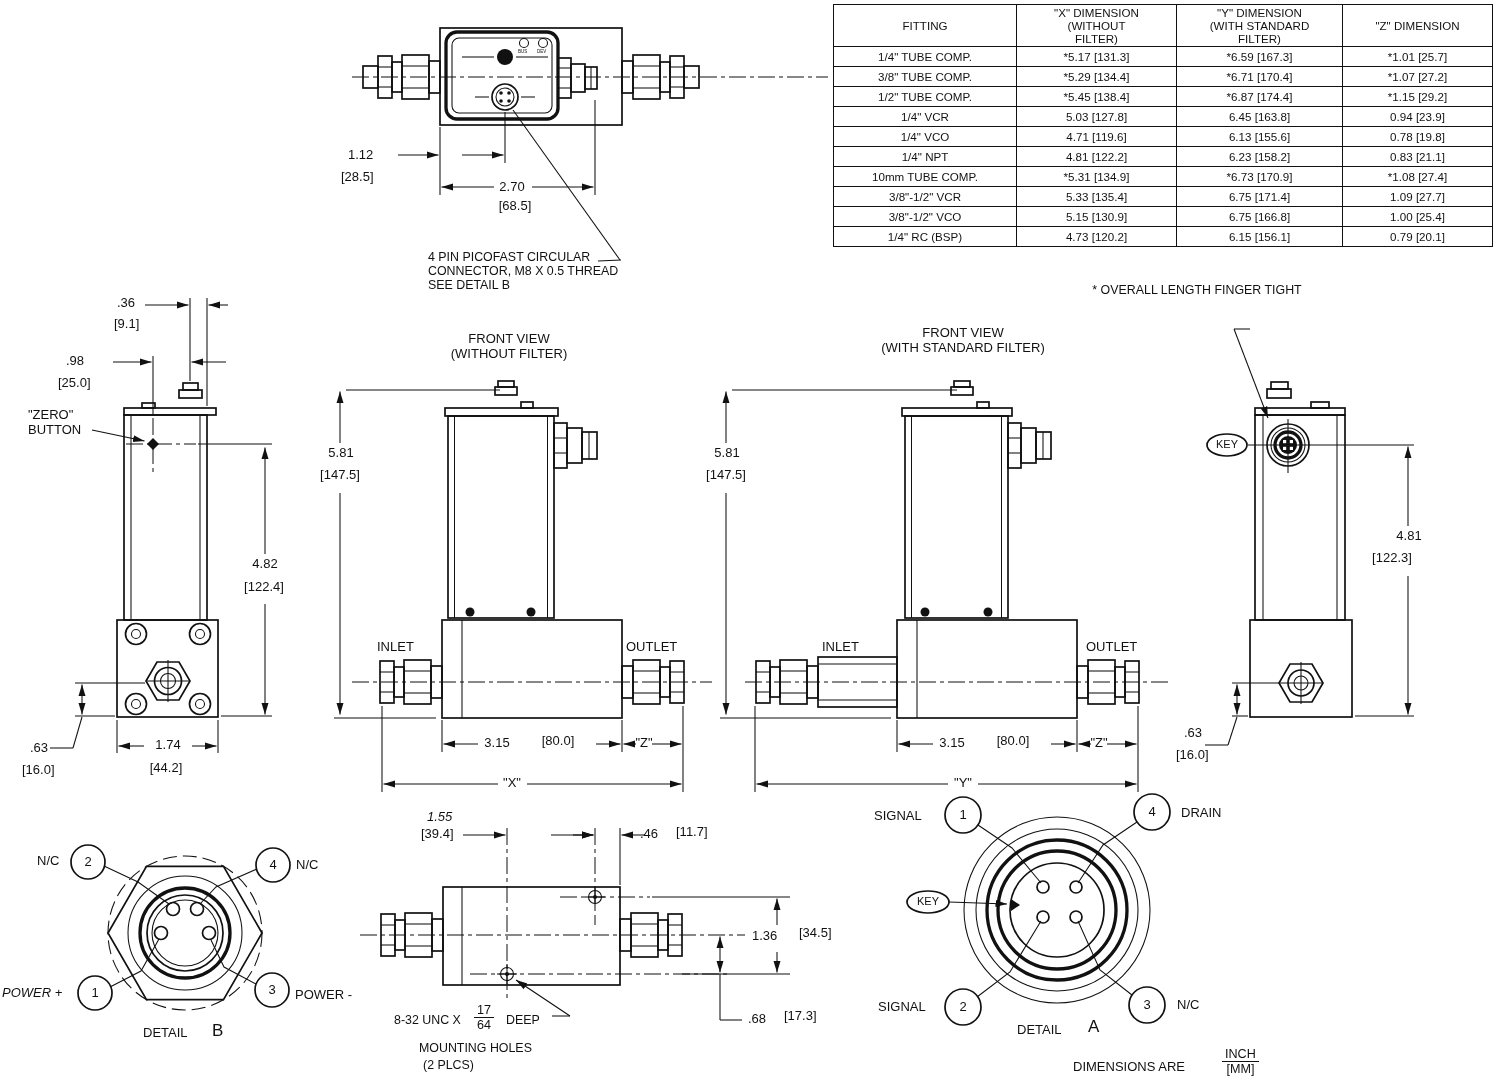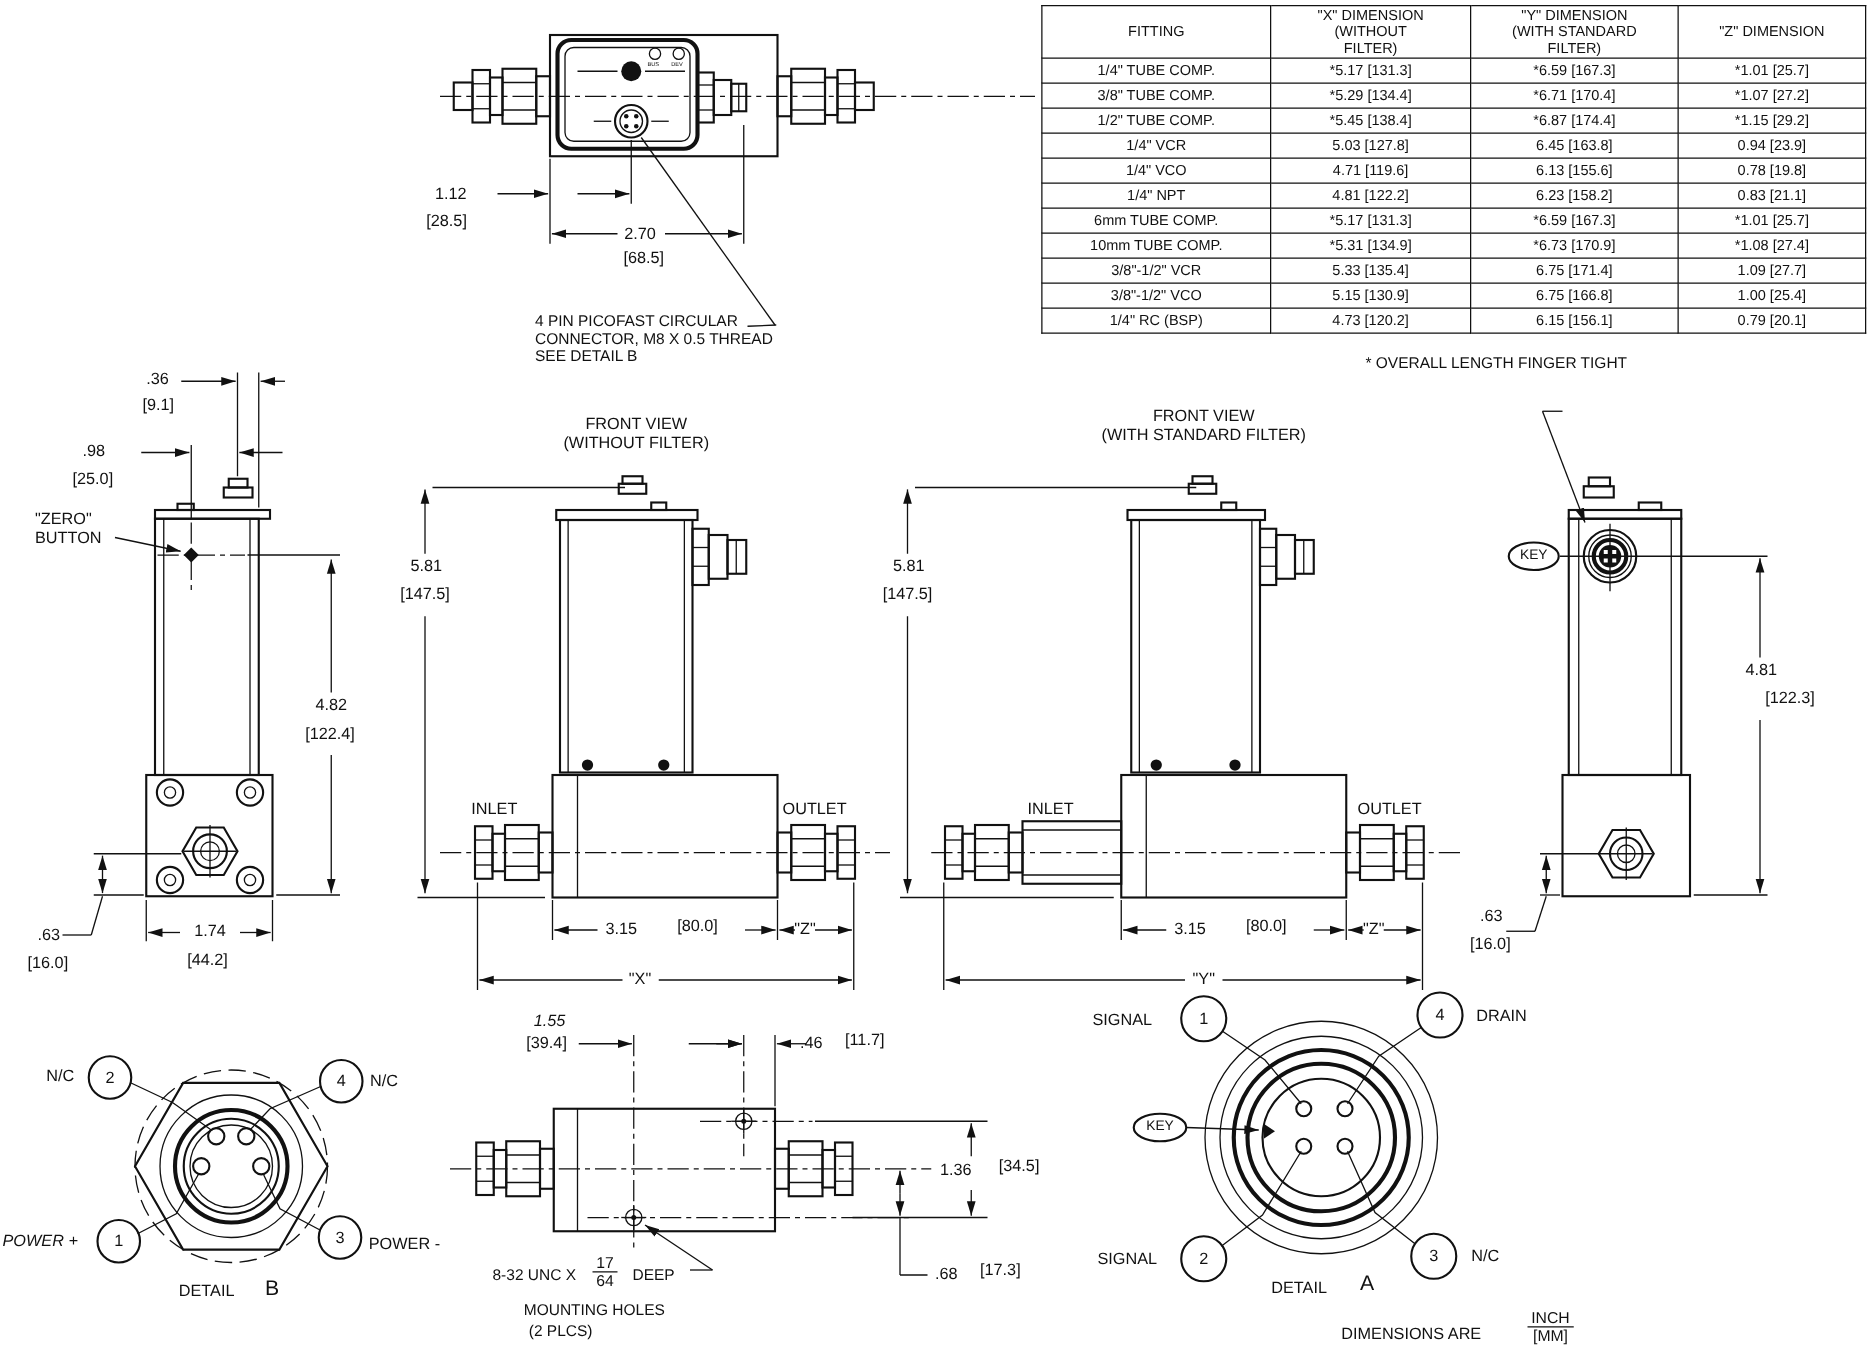--- a/index.html
+++ b/index.html
@@ -398,26 +398,20 @@
           <td>6.13 [155.6]</td>
           <td>0.78 [19.8]</td>
         </tr>
         <tr>
           <td>1/4" NPT</td>
           <td>4.81 [122.2]</td>
           <td>6.23 [158.2]</td>
           <td>0.83 [21.1]</td>
         </tr>
         <tr>
-          <td>6mm TUBE COMP.</td>
-          <td>*5.17 [131.3]</td>
-          <td>*6.59 [167.3]</td>
-          <td>*1.01 [25.7]</td>
-        </tr>
-        <tr>
           <td>10mm TUBE COMP.</td>
           <td>*5.31 [134.9]</td>
           <td>*6.73 [170.9]</td>
           <td>*1.08 [27.4]</td>
         </tr>
         <tr>
           <td>3/8"-1/2" VCR</td>
           <td>5.33 [135.4]</td>
           <td>6.75 [171.4]</td>
           <td>1.09 [27.7]</td>
@@ -468,21 +462,21 @@
   <div class="t ctr" style="left:726px;top:468px;background:#fff;">[147.5]</div>
   <div class="t" style="left:822px;top:640px;">INLET</div>
   <div class="t" style="left:1086px;top:640px;">OUTLET</div>
   <div class="t ctr" style="left:952px;top:736px;">3.15</div>
   <div class="t ctr" style="left:1013px;top:734px;">[80.0]</div>
   <div class="t ctr" style="left:1099px;top:736px;">"Z"</div>
   <div class="t ctr" style="left:963px;top:776px;background:#fff;">"Y"</div>
 
   <div class="t ctr" style="left:1227px;top:438px;font-size:11px;">KEY</div>
   <div class="t ctr" style="left:1409px;top:529px;background:#fff;">4.81</div>
-  <div class="t ctr" style="left:1432px;top:551px;background:#fff;">[122.3]</div>
+  <div class="t ctr" style="left:1392px;top:551px;background:#fff;">[122.3]</div>
   <div class="t" style="left:1184px;top:726px;">.63</div>
   <div class="t" style="left:1176px;top:748px;">[16.0]</div>
 
   <div class="t" style="left:427px;top:810px;font-style:italic;">1.55</div>
   <div class="t" style="left:421px;top:827px;">[39.4]</div>
   <div class="t" style="left:640px;top:827px;">.46</div>
   <div class="t" style="left:676px;top:825px;">[11.7]</div>
   <div class="t" style="left:752px;top:929px;background:#fff;">1.36</div>
   <div class="t" style="left:799px;top:926px;">[34.5]</div>
   <div class="t" style="left:748px;top:1012px;">.68</div>

